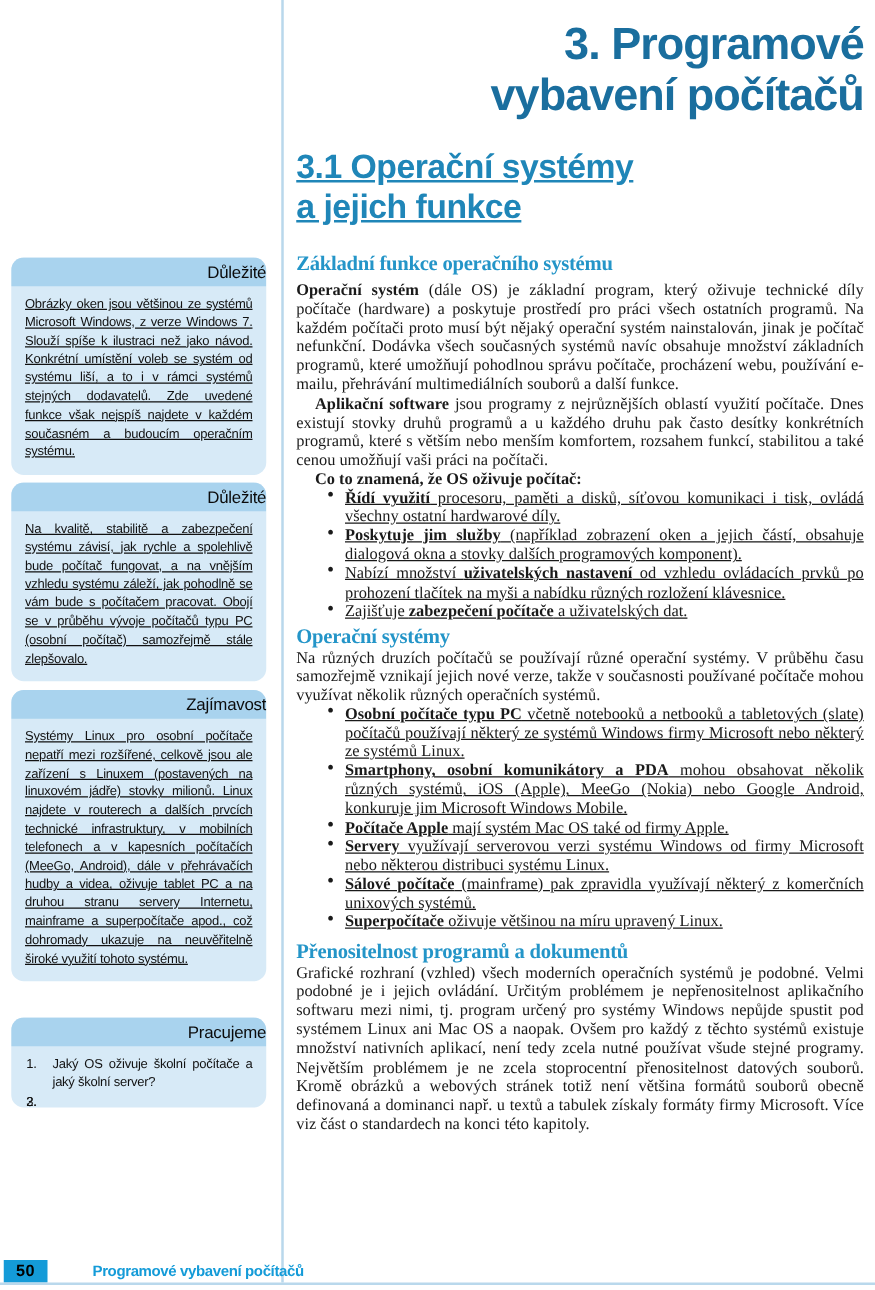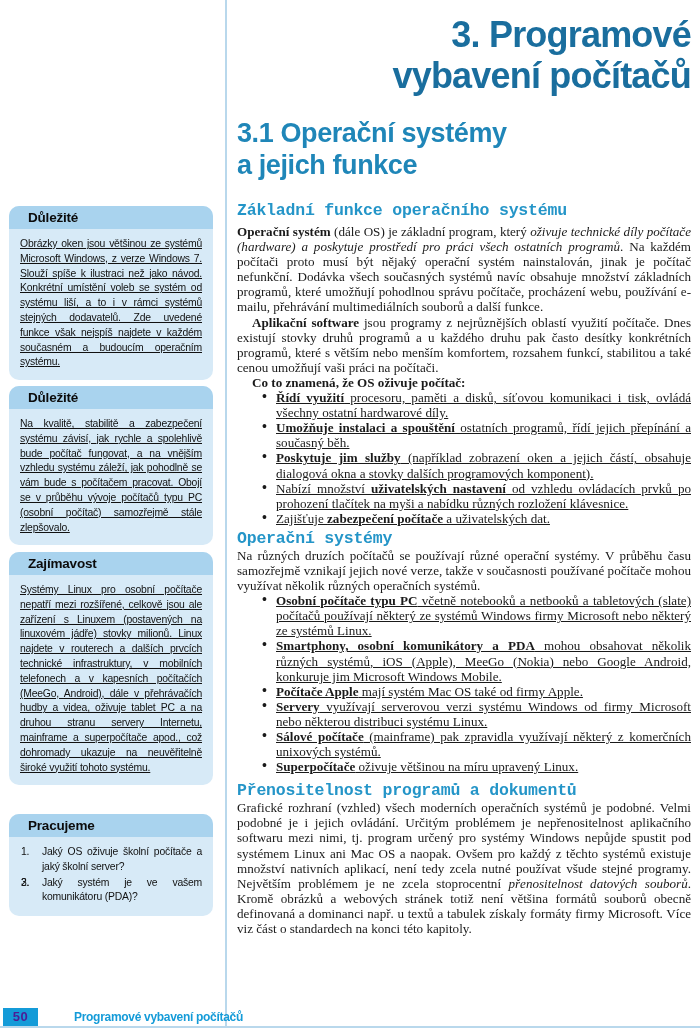--- a/index.html
+++ b/index.html
@@ -21,22 +21,23 @@
   .hline{position:absolute;left:0;top:1026px;width:700px;height:2px;background:var(--line,#b9d8ec);}
 
   
   .sbox{
     position:absolute;left:9px;width:204px;border-radius:10px;overflow:hidden;
     background:var(--boxbg,#d7eaf7);
     font-family:"Liberation Sans",sans-serif;
   }
   .sbox-head{
     background:var(--band,#a9d3ee);height:23px;line-height:23px;
-    padding-left:19px;font-size:13.5px;font-weight:bold;color:#0b0b0b;
+    padding-left:19px;font-size:13.5px;font-weight:normal;color:#0b0b0b;
     letter-spacing:-0.2px;
+    text-align:right;
   }
   .sbox-body{
     padding:8px 11px 10px 11px;font-size:10.4px;line-height:14.8px;
     letter-spacing:-0.2px;text-align:justify;color:#111;text-decoration:underline;
   }
   .sbox-list{
     list-style:none;margin:0;padding:8px 11px 10px 11px;
     font-size:10.4px;line-height:14.8px;letter-spacing:-0.2px;color:#111;
   }
   .sbox-list li{position:relative;padding-left:22px;text-align:justify;margin:0 0 1px 0;}
@@ -45,24 +46,24 @@
   
   .content{position:absolute;left:237px;top:0;width:454px;}
   h1.chapter{
     margin:14px 0 0 0;font-family:"Liberation Sans",sans-serif;font-weight:bold;
     font-size:36px;line-height:41px;letter-spacing:-0.8px;
     color:var(--chapter,#1a6e9e);white-space:pre-line;text-align:right;
   }
   h2.section{
     margin:21px 0 0 0;font-family:"Liberation Sans",sans-serif;font-weight:bold;
     font-size:27px;line-height:32px;letter-spacing:-0.4px;
-    color:var(--heading2,#1f86b8);white-space:pre-line;
+    color:var(--heading2,#1f86b8);white-space:pre-line;text-decoration:underline;
   }
   h3.sub{
-    margin:20px 0 0 0;font-family:Liberation Mono, monospace;font-weight:bold;
+    margin:20px 0 0 0;font-family:Liberation Serif, serif;font-weight:bold;
     font-size:16.5px;line-height:19px;letter-spacing:-0.2px;
     color:var(--heading3,#2495c8);
   }
   h3.sub.tight{margin-top:3px;}
   h3.sub.mid{margin-top:7px;}
   p.body{
     margin:4px 0 0 0;font-size:13.1px;line-height:15.1px;text-align:justify;
   }
   p.body.flow{margin-top:0;}
   p.indent{text-indent:15px;}
@@ -70,26 +71,26 @@
   ul.blist{list-style:none;margin:0;padding:0;}
   ul.blist li{
     position:relative;padding-left:39px;font-size:13.1px;line-height:15.1px;
     text-align:justify;
     text-decoration:underline;
   }
   ul.blist li::before{
     content:"\2022";position:absolute;left:25px;top:-1px;font-weight:bold;font-size:14px;
   }
   .b{font-weight:bold;}
-  .i{font-style:italic;}
+  .i{}
 
   
   .pagenum{
     position:absolute;left:3px;top:1008px;width:35px;height:18px;
-    background:var(--footerblue,#149bd8);color:#4c1d95;text-align:center;
+    background:var(--footerblue,#149bd8);color:#000000;text-align:center;
     font-family:"Liberation Sans",sans-serif;font-weight:bold;font-size:13px;line-height:18px;
     letter-spacing:0.5px;
   }
   .footer-label{
     position:absolute;left:74px;top:1009px;height:18px;line-height:16px;
     font-family:"Liberation Sans",sans-serif;font-weight:bold;font-size:12px;
     letter-spacing:-0.3px;color:var(--footerblue,#149bd8);
   }
 </style>
 </head>
@@ -121,41 +122,39 @@
       <ol class="sbox-list">
         <li>
           <span class="num">1.</span>
           <span>Jaký OS oživuje školní počítače a jaký školní server?</span>
         </li>
         <li>
           <span class="num">2.</span>
         </li>
         <li>
           <span class="num">3.</span>
-          <span>Jaký systém je ve vašem komunikátoru (PDA)?</span>
         </li>
       </ol>
     </section>
 
   </aside>
 
   <main class="content">
 
     <h1 class="chapter">3. Programové
 vybavení počítačů</h1>
     <h2 class="section">3.1 Operační systémy
 a jejich funkce</h2>
 
     <h3 class="sub">Základní funkce operačního systému</h3>
     <p class="body"><span class="b">Operační systém</span><span> (dále OS) je základní program, který </span><span class="i">oživuje technické díly počítače (hardware) a poskytuje prostředí pro práci všech ostatních programů</span><span>. Na každém počítači proto musí být nějaký operační systém nainstalován, jinak je počítač nefunkční. Dodávka všech současných systémů navíc obsahuje množství základních programů, které umožňují pohodlnou správu počítače, procházení webu, používání e-mailu, přehrávání multimediálních souborů a další funkce.</span></p>
     <p class="body flow indent"><span class="b">Aplikační software</span><span> jsou programy z nejrůznějších oblastí využití počítače. Dnes existují stovky druhů programů a u každého druhu pak často desítky konkrétních programů, které s větším nebo menším komfortem, rozsahem funkcí, stabilitou a také cenou umožňují vaši práci na počítači.</span></p>
     <p class="body lead">Co to znamená, že OS oživuje počítač:</p>
     <ul class="blist">
       <li><span class="b">Řídí využití</span><span> procesoru, paměti a disků, síťovou komunikaci i tisk, ovládá všechny ostatní hardwarové díly.</span></li>
-      <li><span class="b">Umožňuje instalaci a spouštění</span><span> ostatních programů, řídí jejich přepínání a současný běh.</span></li>
       <li><span class="b">Poskytuje jim služby</span><span> (například zobrazení oken a jejich částí, obsahuje dialogová okna a stovky dalších programových komponent).</span></li>
       <li><span>Nabízí množství </span><span class="b">uživatelských nastavení</span><span> od vzhledu ovládacích prvků po prohození tlačítek na myši a nabídku různých rozložení klávesnice.</span></li>
       <li><span>Zajišťuje </span><span class="b">zabezpečení počítače</span><span> a uživatelských dat.</span></li>
     </ul>
 
     <h3 class="sub tight">Operační systémy</h3>
     <p class="body flow">Na různých druzích počítačů se používají různé operační systémy. V průběhu času samozřejmě vznikají jejich nové verze, takže v současnosti používané počítače mohou využívat několik různých operačních systémů.</p>
     <ul class="blist">
       <li><span class="b">Osobní počítače typu PC</span><span> včetně notebooků a netbooků a tabletových (slate) počítačů používají některý ze systémů Windows firmy Microsoft nebo některý ze systémů Linux.</span></li>
       <li><span class="b">Smartphony, osobní komunikátory a PDA</span><span> mohou obsahovat několik různých systémů, iOS (Apple), MeeGo (Nokia) nebo Google Android, konkuruje jim Microsoft Windows Mobile.</span></li>

